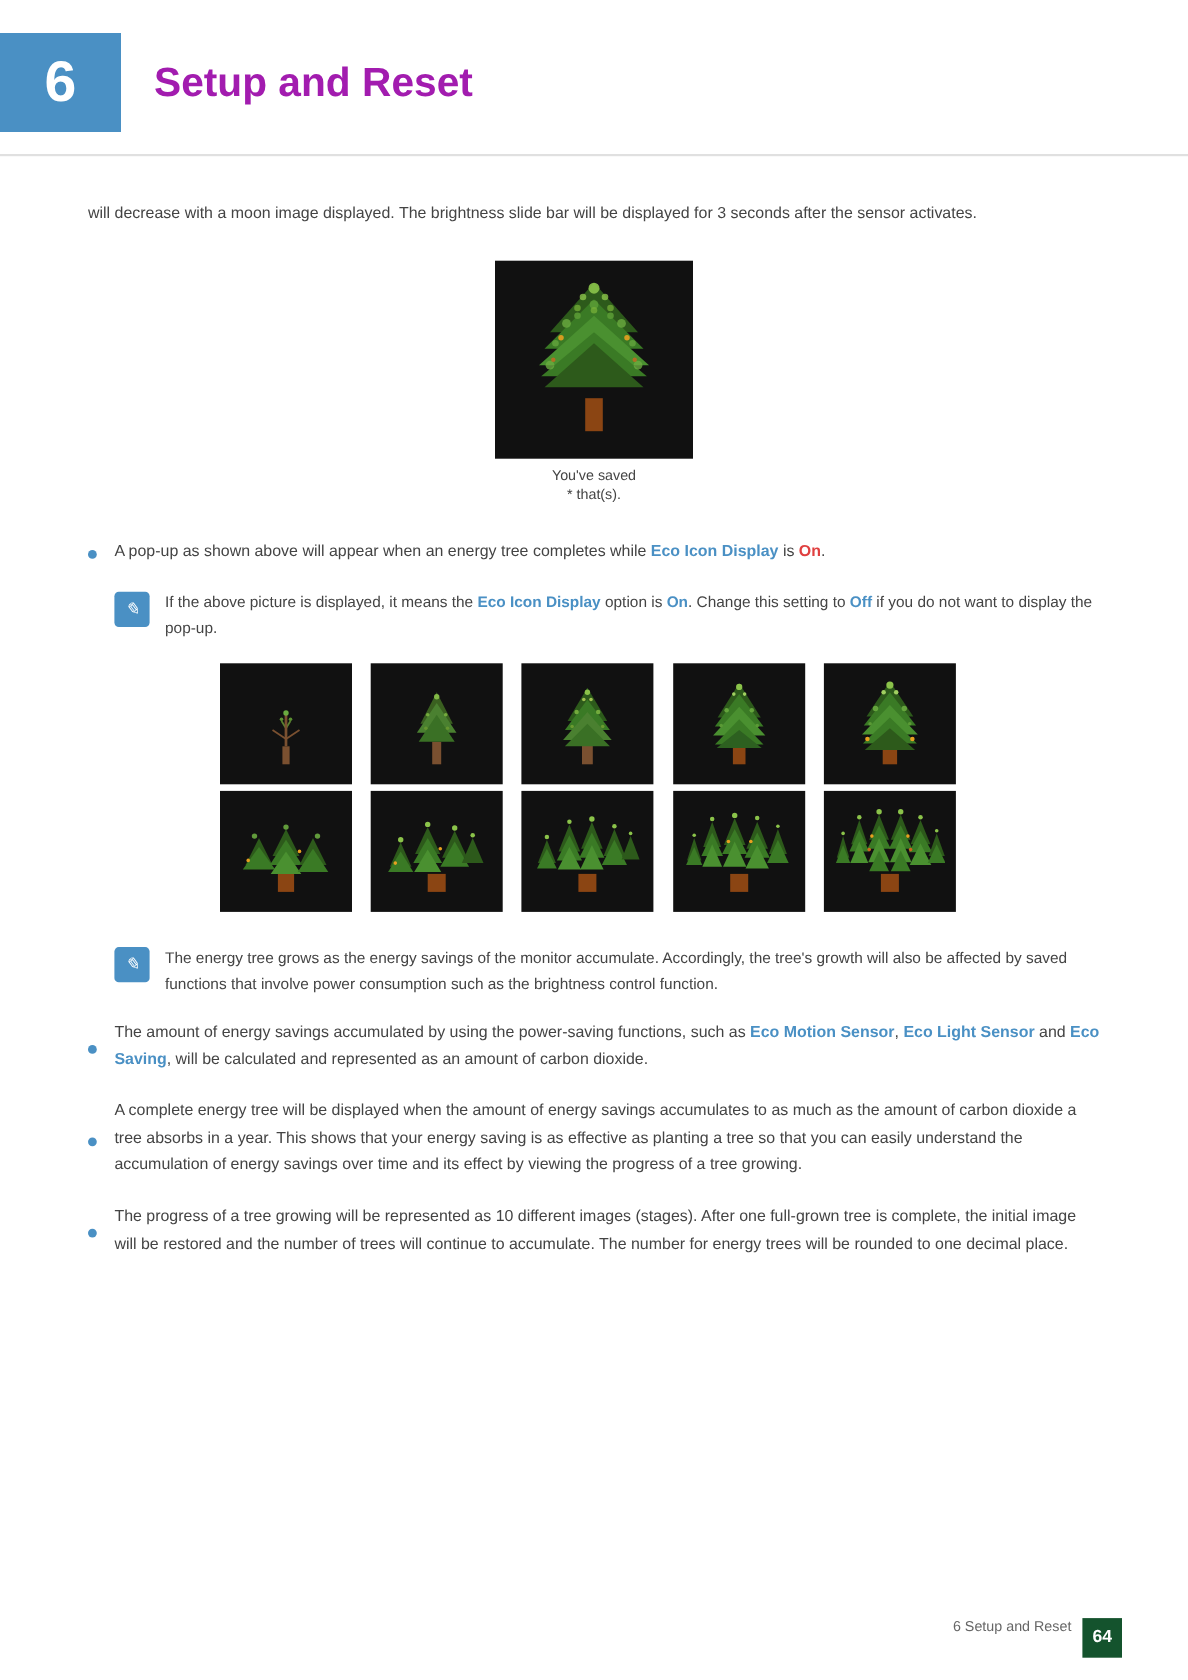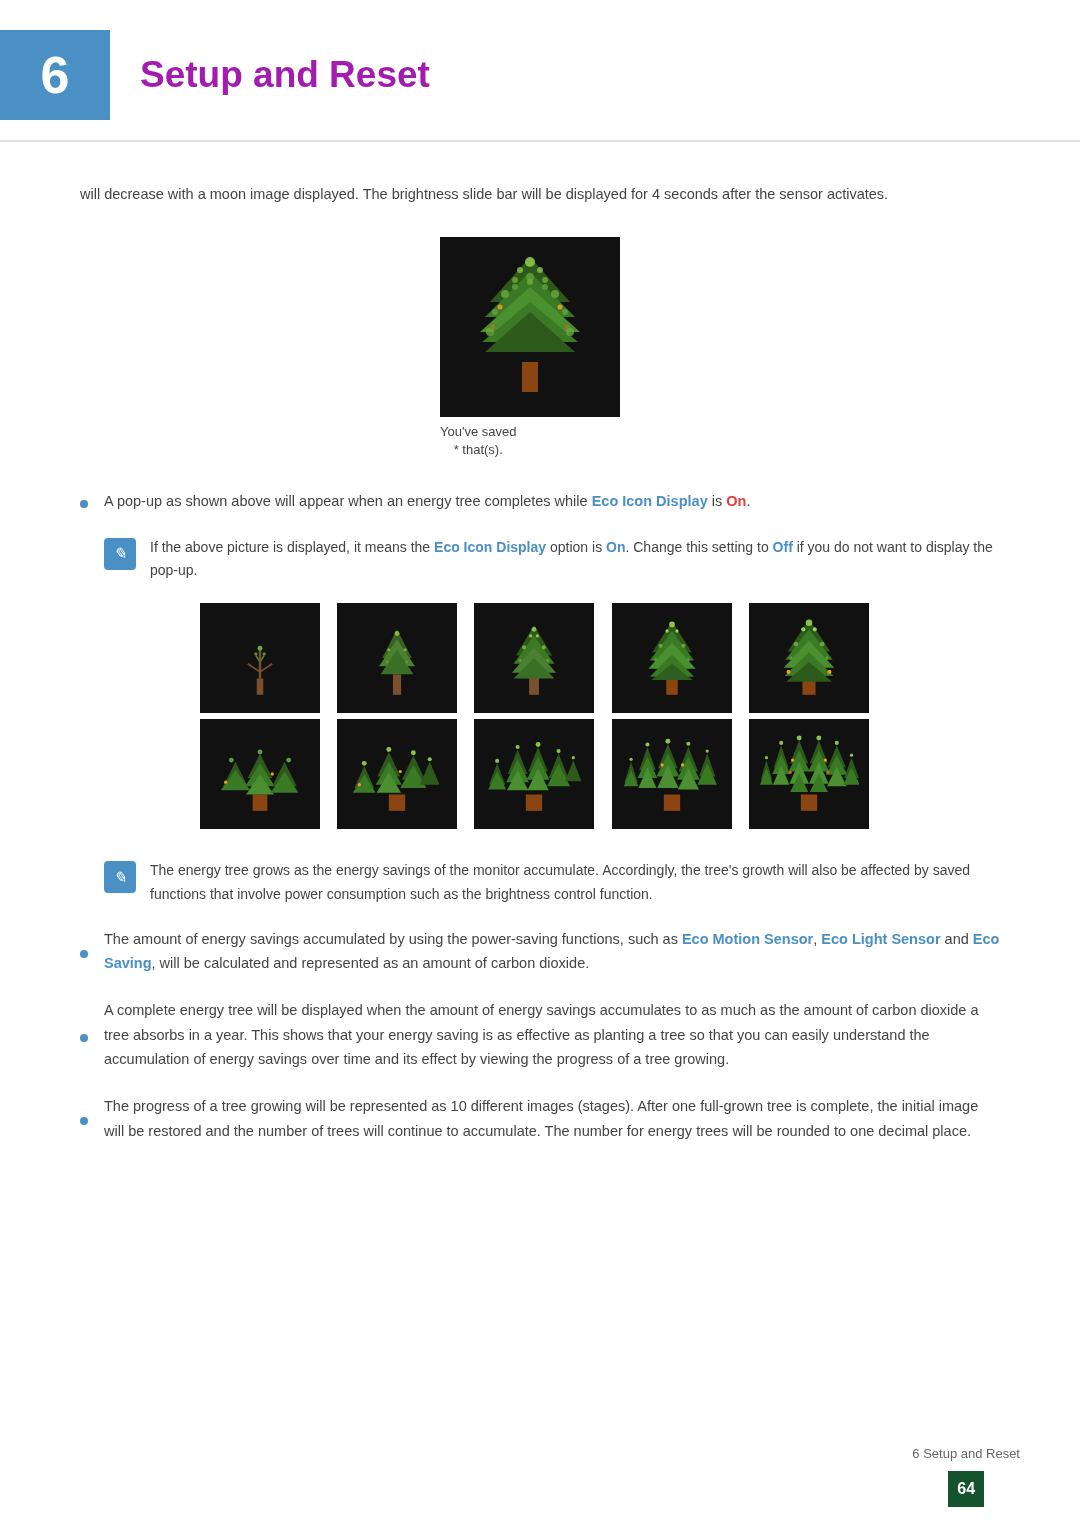--- a/index.html
+++ b/index.html
@@ -72,21 +72,21 @@
       font-size: 14.5px;
       line-height: 1.7;
       color: #444;
       margin-bottom: 30px;
     }
 
     
     .tree-image-container {
       display: flex;
       flex-direction: column;
-      align-items: flex-start;
+      align-items: center;
       margin: 20px auto 30px auto;
       width: 200px;
     }
 
     .tree-image {
       width: 180px;
       height: 180px;
       background: #111;
       display: flex;
       align-items: center;
@@ -194,23 +194,21 @@
       justify-content: center;
       overflow: hidden;
     }
 
     
     .footer {
       position: absolute;
       bottom: 20px;
       right: 60px;
       display: flex;
-      align-items: center;
       gap: 10px;
-      flex-direction: column;
     }
 
     .footer-text {
       font-size: 13px;
       color: #666;
     }
 
     .footer-number {
       width: 36px;
       height: 36px;
@@ -232,21 +230,21 @@
 
 <div class="header-section">
   <div class="chapter-box">
     <span class="chapter-number">6</span>
   </div>
   <h1 class="chapter-title">Setup and Reset</h1>
 </div>
 
 <div class="content">
 
-  <p class="intro-text">will decrease with a moon image displayed. The brightness slide bar will be displayed for 4 seconds after the sensor activates.</p>
+  <p class="intro-text">will decrease with a moon image displayed. The brightness slide bar will be displayed for 3 seconds after the sensor activates.</p>
 
   <div class="tree-image-container">
     <div class="tree-image">
 
       <svg class="tree-svg" viewBox="0 0 140 150">
 
         <rect x="62" y="110" width="16" height="30" fill="#8B4513"></rect>
 
         <polygon points="70,5 30,50 110,50" fill="#2d5a1b"></polygon>
         <polygon points="70,20 25,65 115,65" fill="#3a7a25"></polygon>

